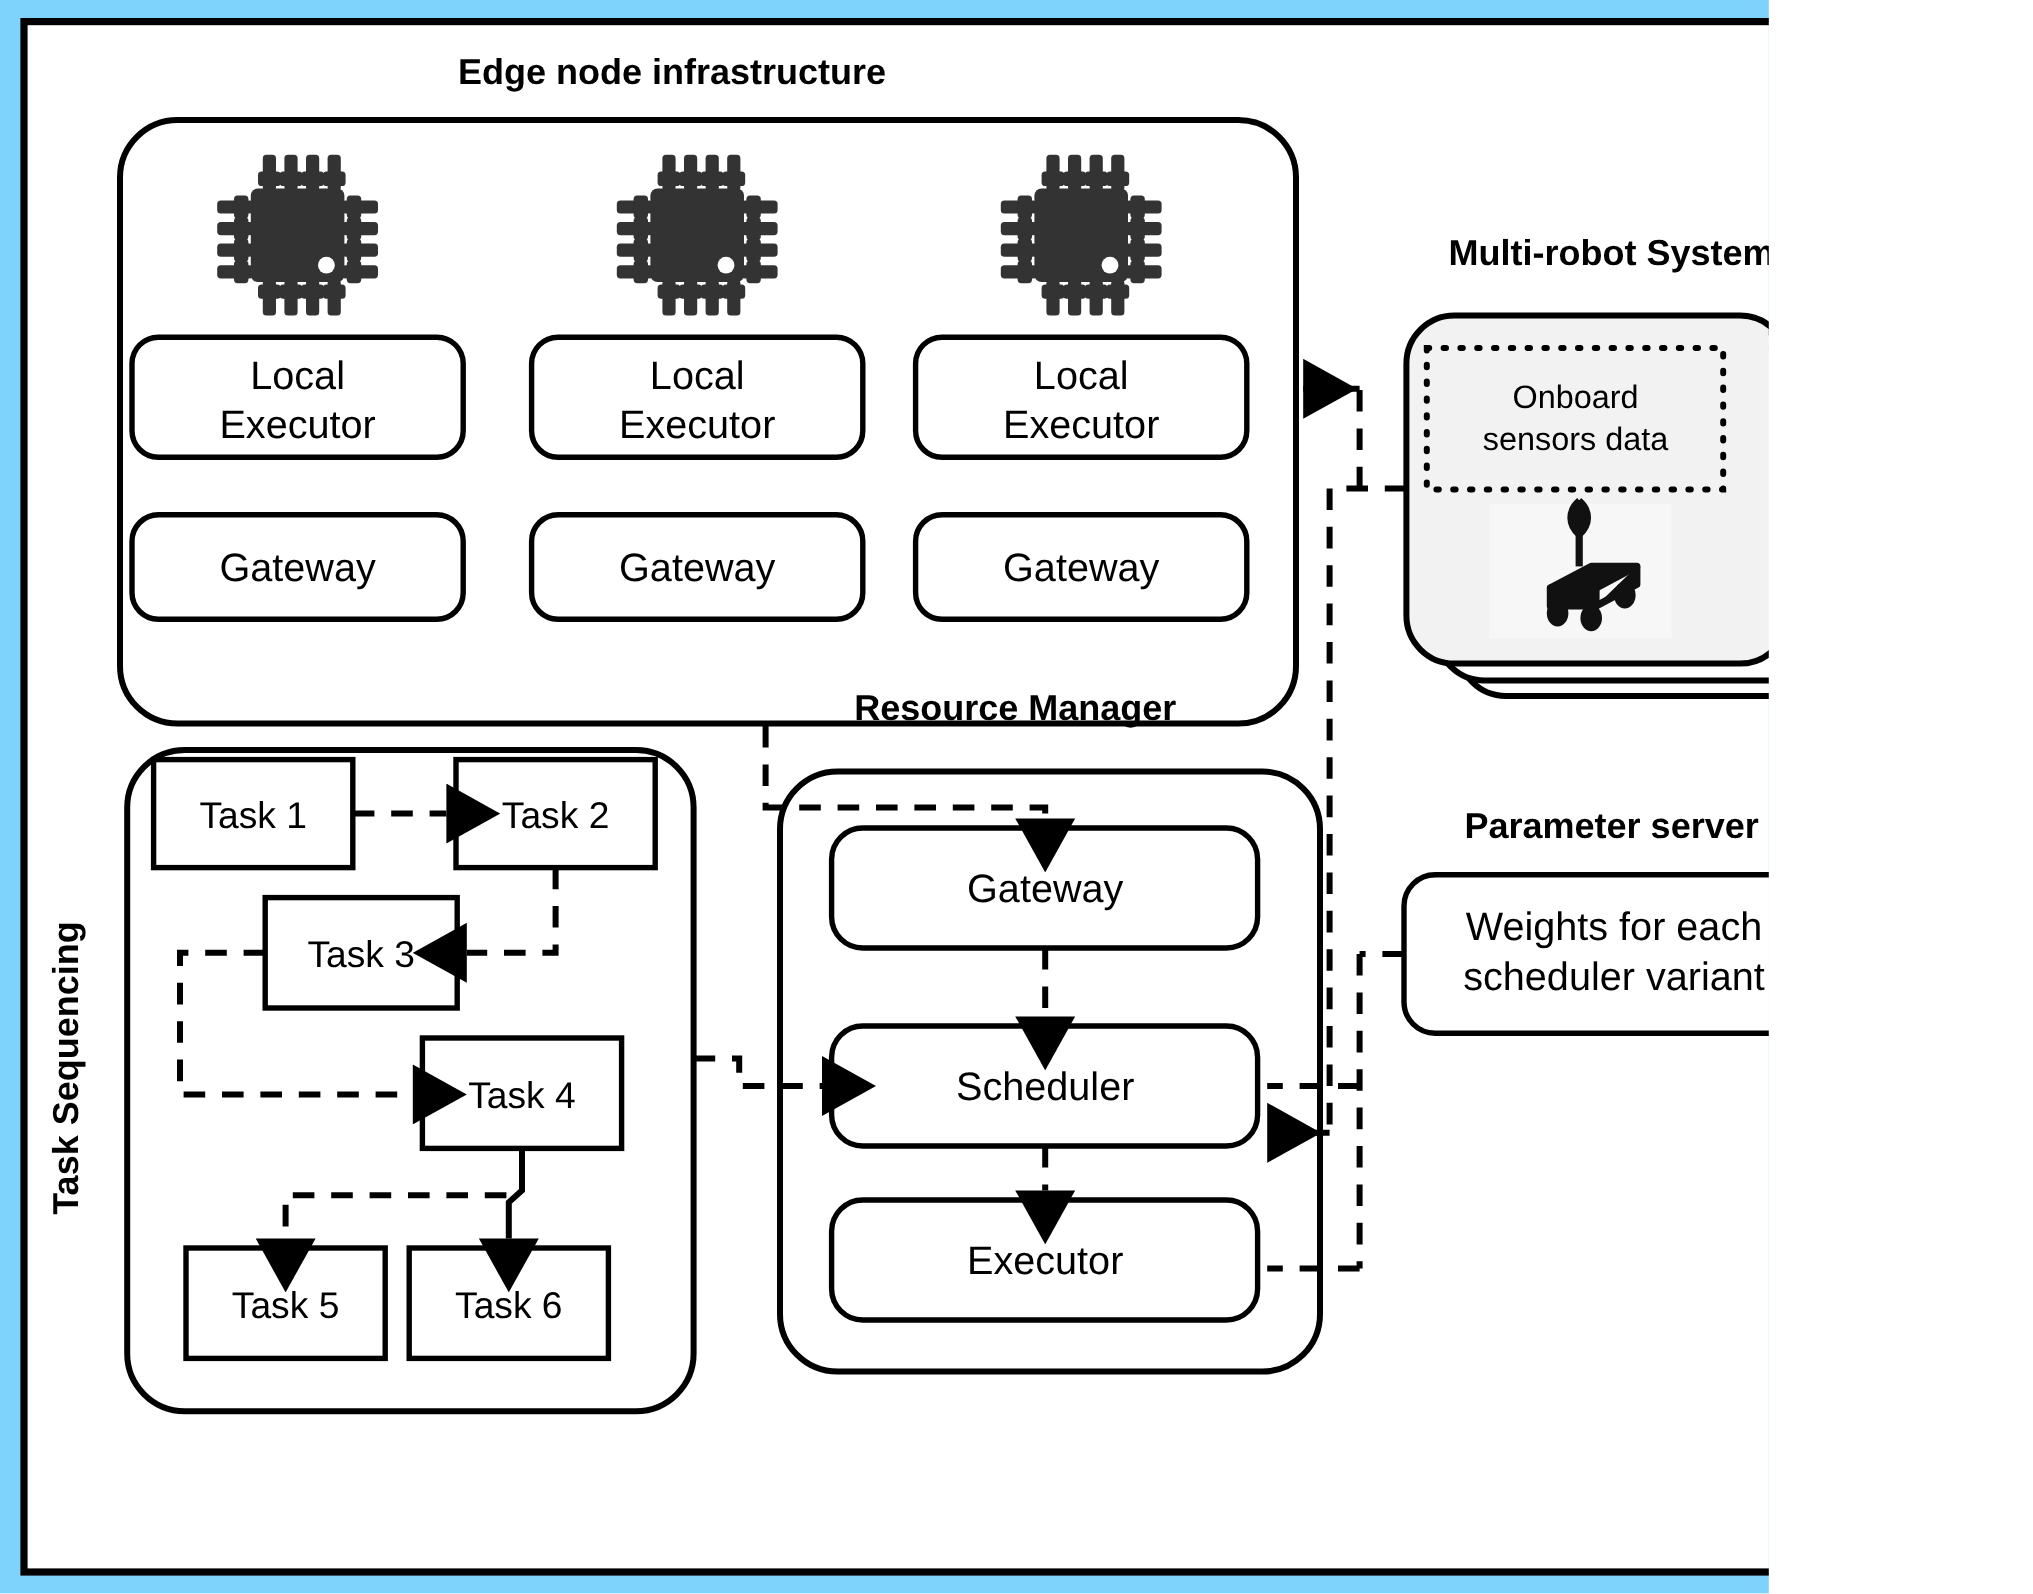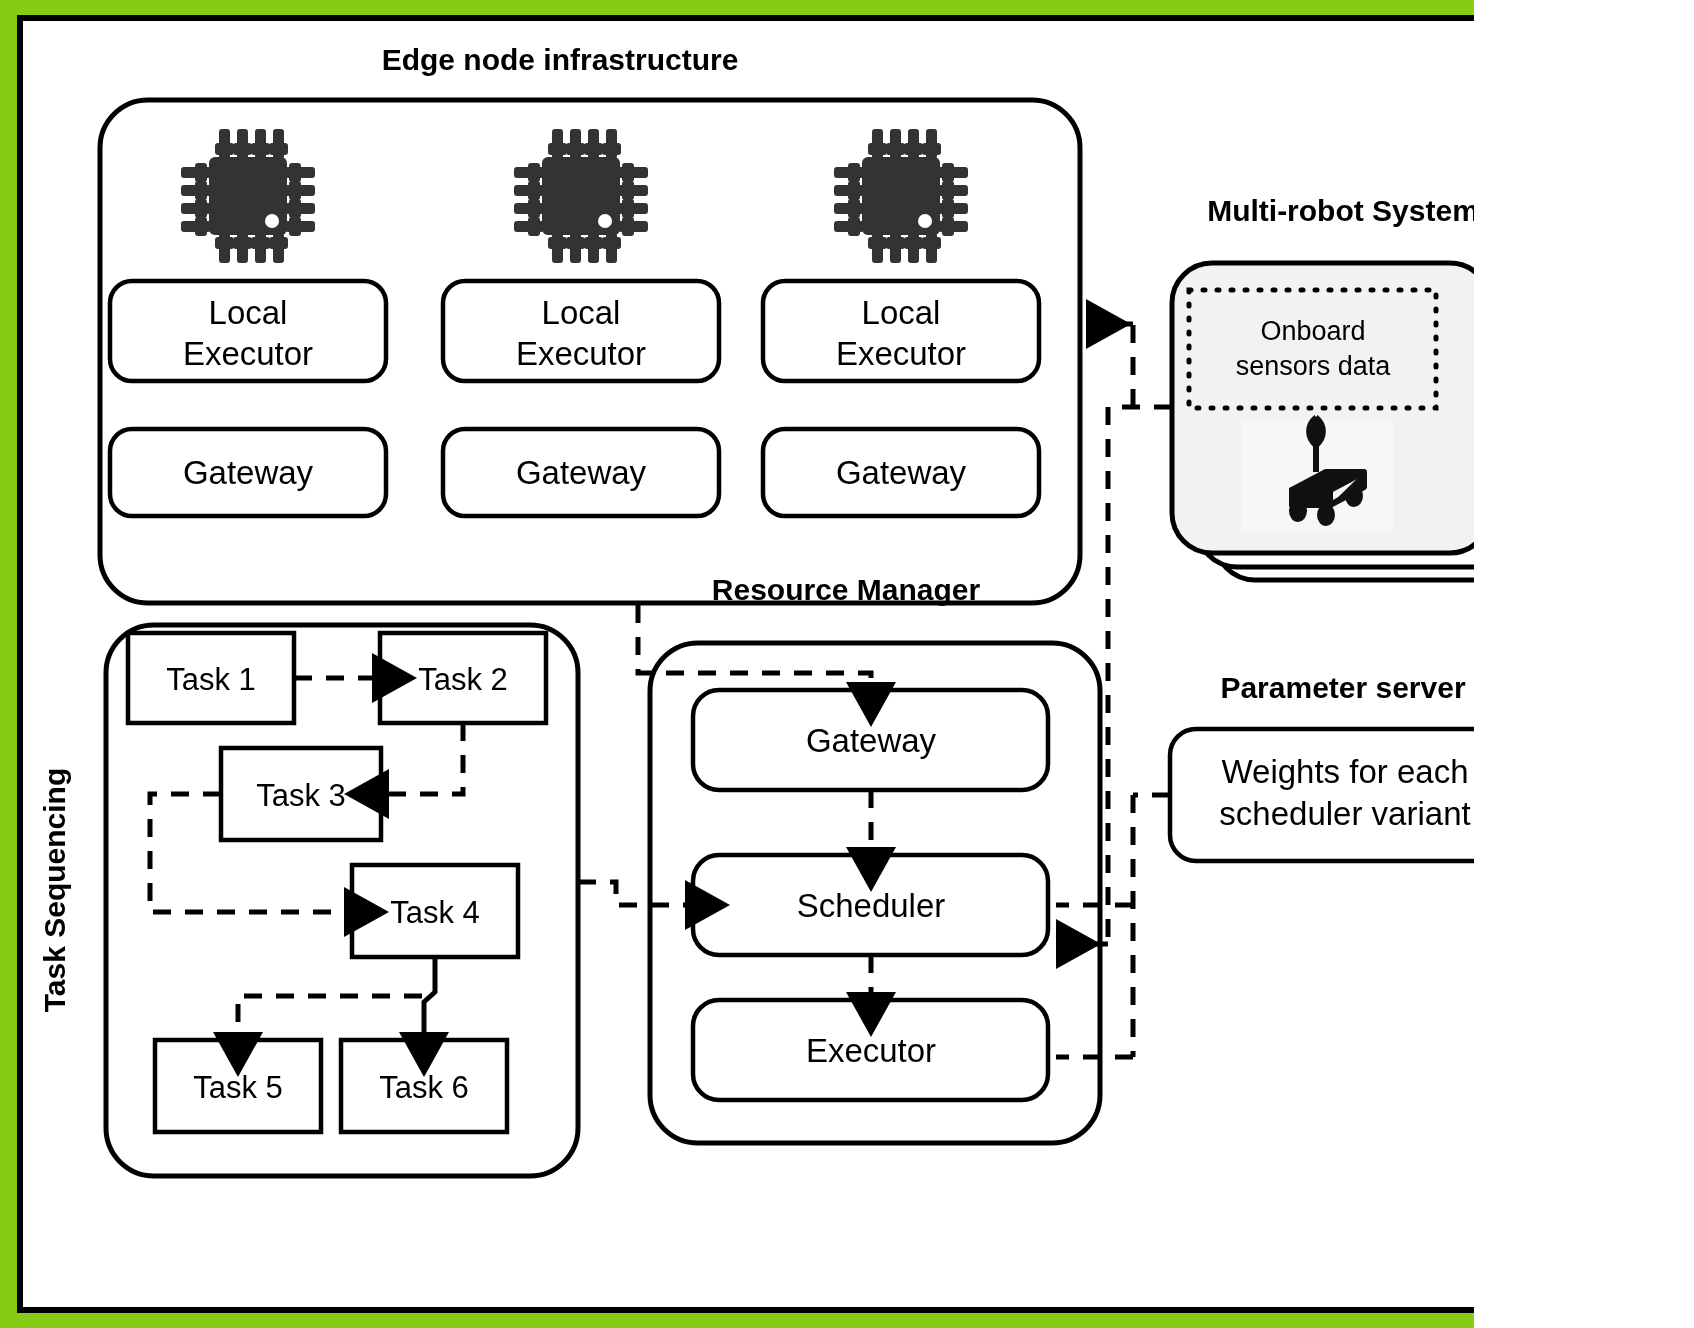--- a/index.html
+++ b/index.html
@@ -1,17 +1,17 @@
 <!DOCTYPE html>
 <html><head>
 <meta charset="utf-8">
 <style>
   html,body{margin:0;padding:0;background:#ffffff;}
   body{width:1694px;height:1328px;font-family:"Liberation Sans",sans-serif;}
-  #stage{position:relative;width:1474px;height:1328px;overflow:hidden;background:#84cc16;text-decoration:underline;}
+  #stage{position:relative;width:1474px;height:1328px;overflow:hidden;background:#7dd3fc;text-decoration:underline;}
   svg#diagram{position:absolute;left:0;top:0;width:1694px;height:1328px;display:block;}
   .frame{fill:#ffffff;stroke:#000000;stroke-width:6;}
   .container{fill:#ffffff;stroke:#000000;stroke-width:5;}
   .node-round{fill:#ffffff;stroke:#000000;stroke-width:4.5;}
   .node-rect{fill:#ffffff;stroke:#000000;stroke-width:4.5;}
   .robot-card{fill:#f2f2f2;stroke:#000000;stroke-width:5;}
   .robot-card-back{fill:#ffffff;stroke:#000000;stroke-width:5;}
   .dotted-box{fill:none;stroke:#000000;stroke-width:5;stroke-dasharray:2 12;stroke-linecap:round;}
   .dash{fill:none;stroke:#000000;stroke-width:5;stroke-dasharray:18 14;}
   .solidline{fill:none;stroke:#000000;stroke-width:5;}

